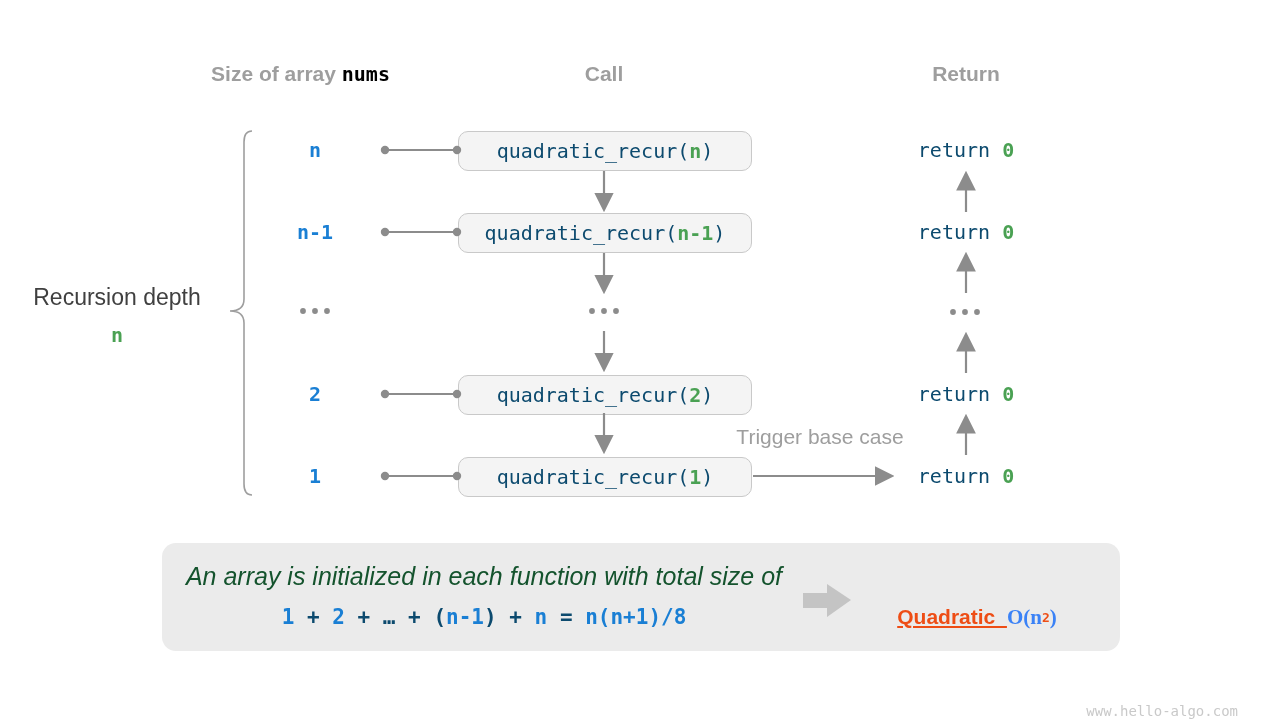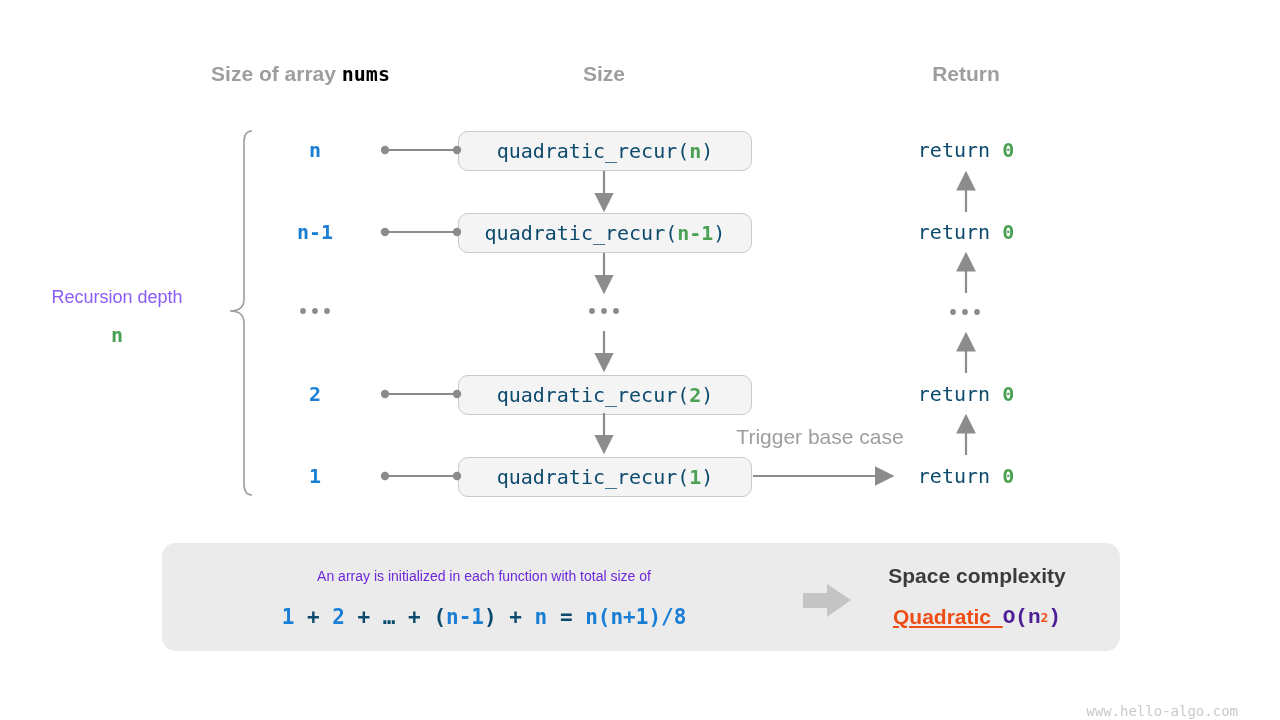--- a/index.html
+++ b/index.html
@@ -8,47 +8,47 @@
     font-family:"Liberation Sans",sans-serif;
   }
   .abs{position:absolute;}
   .ctr{display:flex;align-items:center;justify-content:center;white-space:pre;}
   .hdr{font-weight:bold;font-size:21px;color:#9e9e9e;}
   .code{font-family:"DejaVu Sans Mono","Liberation Mono",monospace;font-size:20px;color:#3c3c3c;}
   .size-label{font-family:"DejaVu Sans Mono","Liberation Mono",monospace;font-size:20px;font-weight:bold;color:#1a7fd4;}
   .call-box{
     background:#f4f4f4;border:1.5px solid #c9c9c9;border-radius:10px;
   }
-  .recursion-label{font-size:18px;color:#8b5cf6;}
+  .recursion-label{font-size:23px;color:#404040;}
   .depth-n{font-family:"DejaVu Sans Mono","Liberation Mono",monospace;font-size:20px;font-weight:bold;color:#4aa153;}
   .trigger{font-weight:normal;font-size:21px;color:#9e9e9e;}
   .panel{background:#ebebeb;border-radius:14px;}
-  .panel-line1{font-size:14px;color:#6d28d9;}
+  .panel-line1{font-size:25px;color:#14532d;font-style:italic;}
   .panel-formula{font-family:"DejaVu Sans Mono","Liberation Mono",monospace;font-size:21px;font-weight:bold;}
   .panel-title{font-size:21px;font-weight:bold;color:#3b3b3b;}
   .panel-value{font-size:21px;font-weight:bold;color:#ee4d15;}
   .watermark{font-family:"DejaVu Sans Mono","Liberation Mono",monospace;font-size:14px;color:#c9c9c9;text-align:right;}
   .overlay{position:absolute;left:0;top:0;pointer-events:none;}
   
   .seg-dark{color:#0c4a6e;}
   .seg-gray{color:#9e9e9e;}
   .seg-blue{color:#1a7fd4;font-weight:bold;}
   .seg-green{color:#4aa153;font-weight:bold;}
   .seg-blue-mono{color:#000000;font-weight:bold;font-family:"DejaVu Sans Mono","Liberation Mono",monospace;font-size:20px;}
   .seg-orange-sans{color:#ee4d15;font-weight:bold;text-decoration:underline;}
-  .seg-orange-mono{color:#4c1d95;font-weight:bold;font-family:Liberation Mono, monospace;}
+  .seg-orange-mono{color:#3b82f6;font-weight:bold;font-family:Liberation Serif, serif;}
   .seg-orange-sup{color:#ee4d15;font-weight:bold;font-family:"DejaVu Sans Mono","Liberation Mono",monospace;font-size:13px;vertical-align:7px;}
 </style>
 </head>
 <body>
 
 <div class="canvas">
 
   <div class="abs ctr hdr" style="left:198px;top:59px;width:205px;height:30px;"><span class="seg-gray">Size of array </span><span class="seg-blue-mono">nums</span></div>
-  <div class="abs ctr hdr" style="left:544px;top:59px;width:120px;height:30px;">Size</div>
+  <div class="abs ctr hdr" style="left:544px;top:59px;width:120px;height:30px;">Call</div>
   <div class="abs ctr hdr" style="left:880px;top:59px;width:172px;height:30px;">Return</div>
 
   <div class="abs ctr recursion-label" style="left:18px;top:282px;width:198px;height:30px;">Recursion depth</div>
   <div class="abs ctr depth-n" style="left:18px;top:320px;width:198px;height:30px;">n</div>
 
   <div class="abs ctr size-label" style="left:265px;top:135px;width:100px;height:30px;">n</div>
   <div class="abs ctr code call-box" style="left:458px;top:131px;width:292px;height:38px;"><span class="seg-dark">quadratic_recur(</span><span class="seg-green">n</span><span class="seg-dark">)</span></div>
   <div class="abs ctr code" style="left:880px;top:135px;width:172px;height:30px;"><span class="seg-dark">return </span><span class="seg-green">0</span></div>
 
   <div class="abs ctr size-label" style="left:265px;top:217px;width:100px;height:30px;">n-1</div>
@@ -61,21 +61,20 @@
 
   <div class="abs ctr size-label" style="left:265px;top:461px;width:100px;height:30px;">1</div>
   <div class="abs ctr code call-box" style="left:458px;top:457px;width:292px;height:38px;"><span class="seg-dark">quadratic_recur(</span><span class="seg-green">1</span><span class="seg-dark">)</span></div>
   <div class="abs ctr code" style="left:880px;top:461px;width:172px;height:30px;"><span class="seg-dark">return </span><span class="seg-green">0</span></div>
 
   <div class="abs ctr trigger" style="left:700px;top:422px;width:240px;height:30px;">Trigger base case</div>
 
   <div class="abs panel" style="left:162px;top:543px;width:958px;height:108px;"></div>
   <div class="abs ctr panel-line1" style="left:178px;top:561px;width:612px;height:30px;">An array is initialized in each function with total size of</div>
   <div class="abs ctr panel-formula" style="left:178px;top:601px;width:612px;height:32px;"><span class="seg-blue">1</span><span class="seg-dark"> + </span><span class="seg-blue">2</span><span class="seg-dark"> + … + (</span><span class="seg-blue">n-1</span><span class="seg-dark">) + </span><span class="seg-blue">n</span><span class="seg-dark"> = </span><span class="seg-blue">n(n+1)/8</span></div>
-  <div class="abs ctr panel-title" style="left:868px;top:561px;width:218px;height:30px;">Space complexity</div>
   <div class="abs ctr panel-value" style="left:868px;top:601px;width:218px;height:32px;"><span class="seg-orange-sans">Quadratic  </span><span class="seg-orange-mono">O(n</span><span class="seg-orange-sup">2</span><span class="seg-orange-mono">)</span></div>
 
   <div class="abs watermark" style="left:1030px;top:680px;width:208px;height:18px;margin-top:23px;">www.hello-algo.com</div>
 
   <svg class="overlay" width="1280" height="720" viewBox="0 0 1280 720">
     <defs>
       <marker id="ah" markerWidth="9" markerHeight="9" refX="7.5" refY="4.5" orient="auto">
         <path d="M0,0 L9,4.5 L0,9 Z" fill="#8c8c8c"></path>
       </marker>
     </defs>

